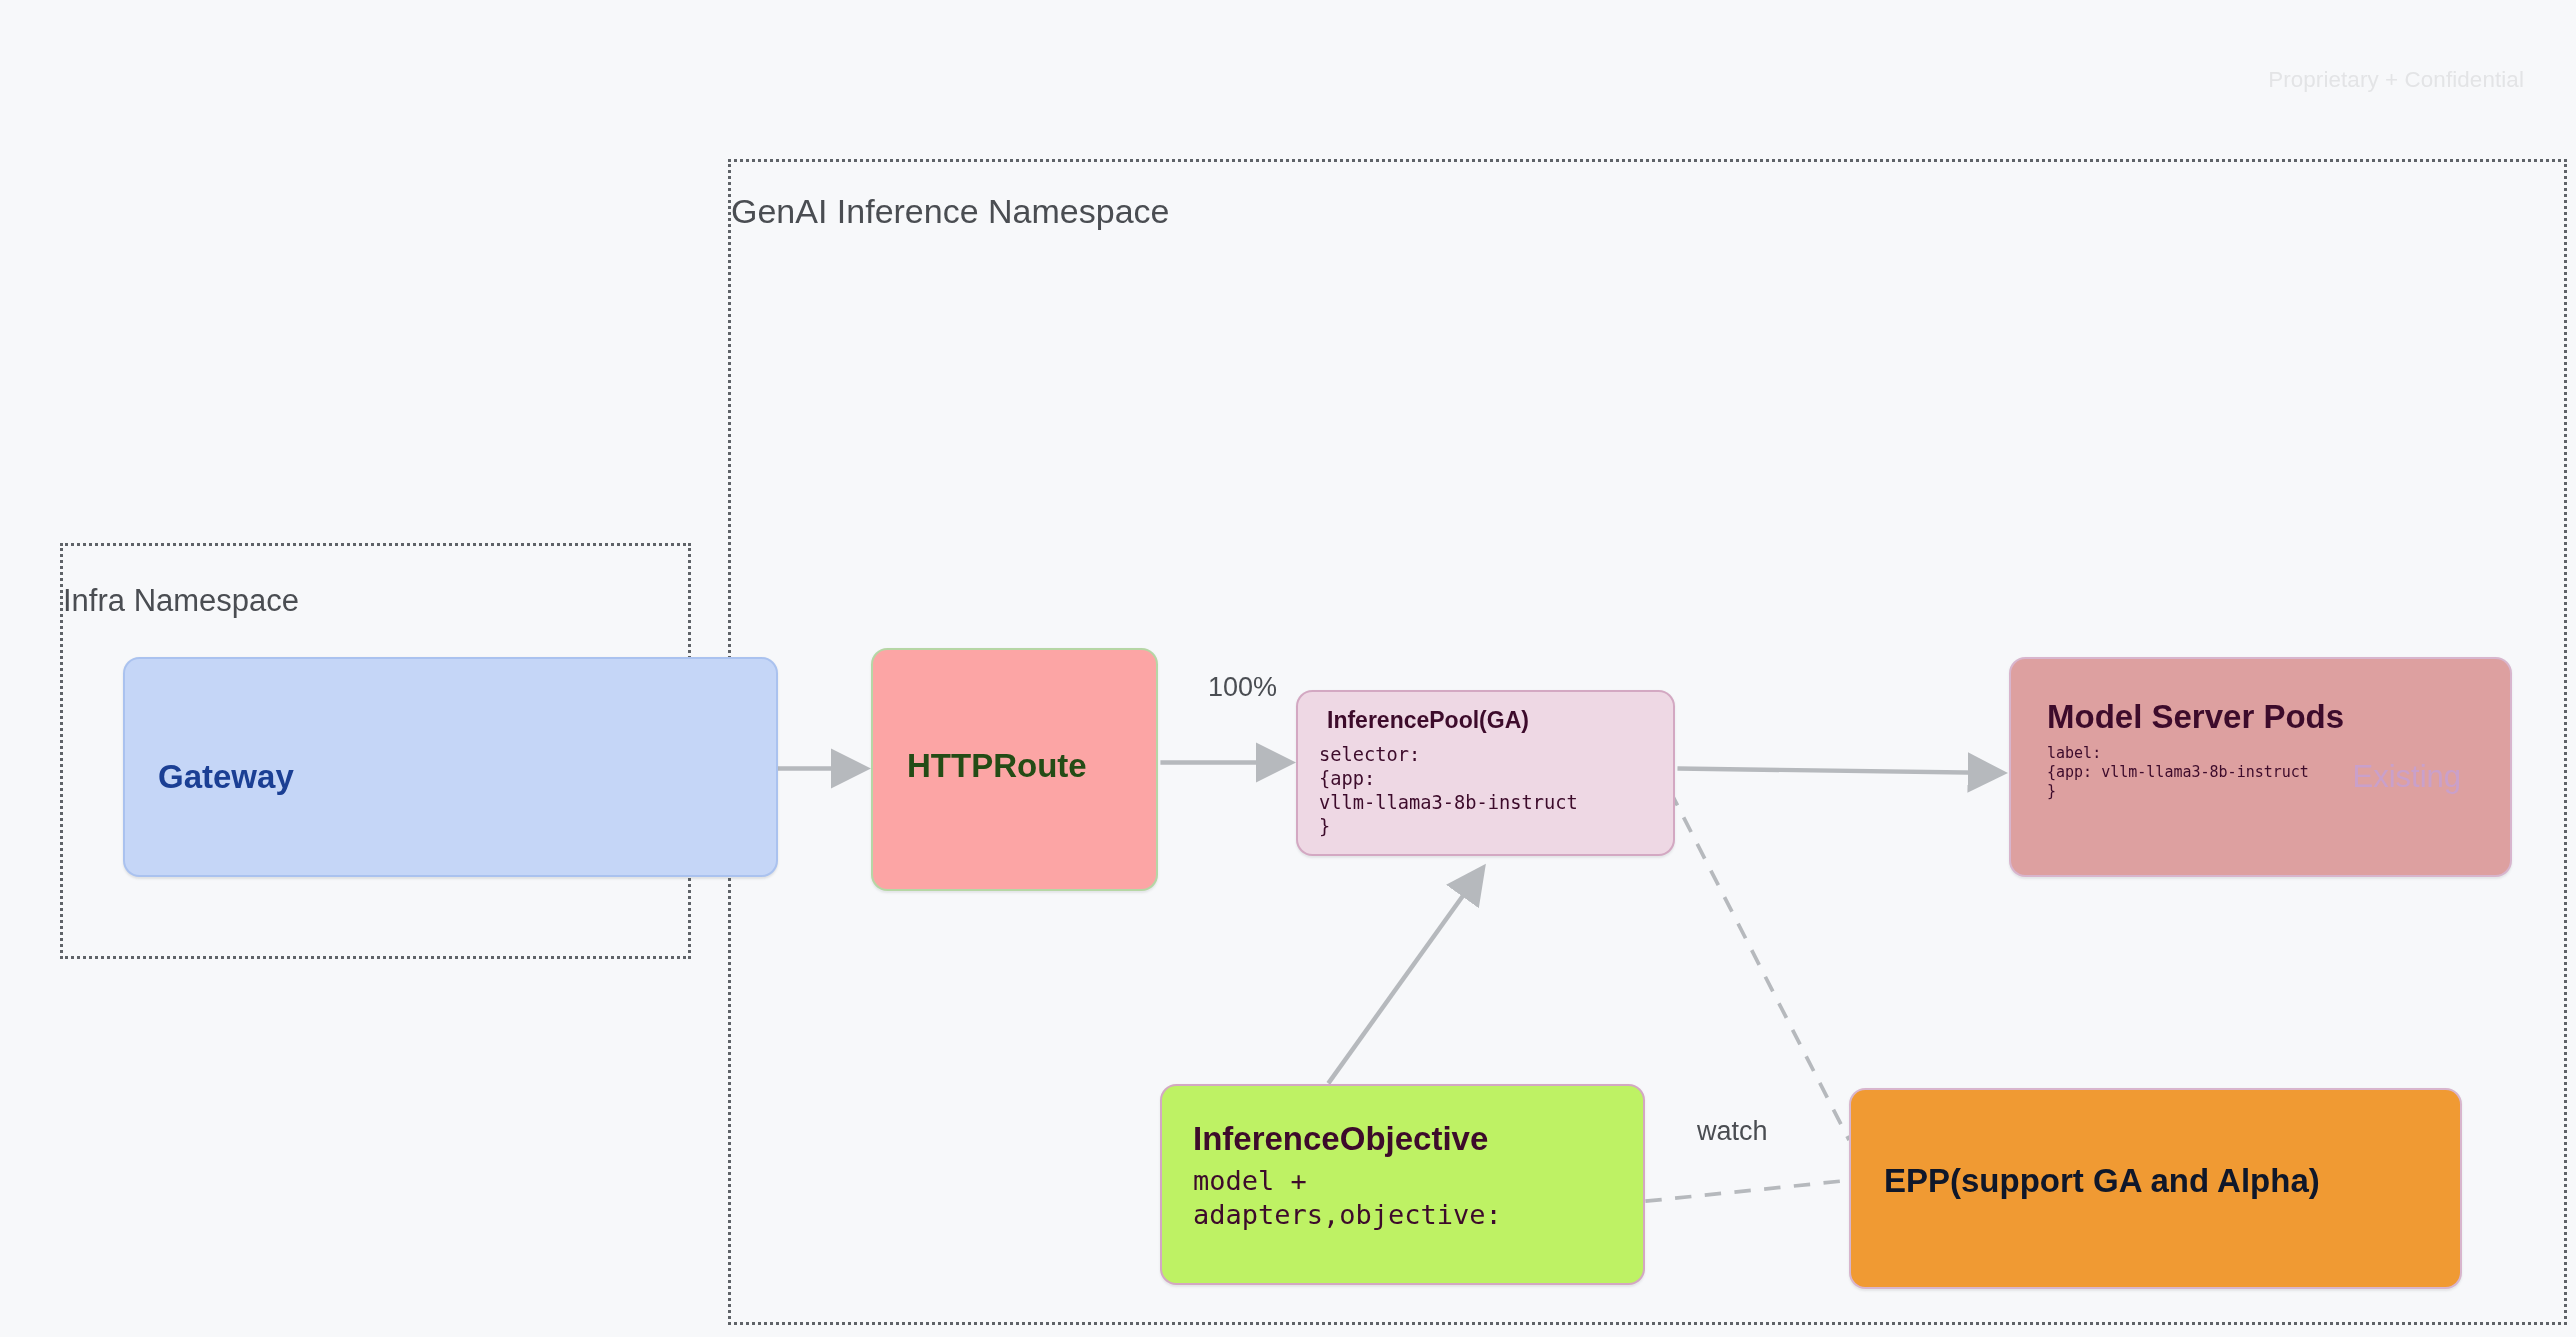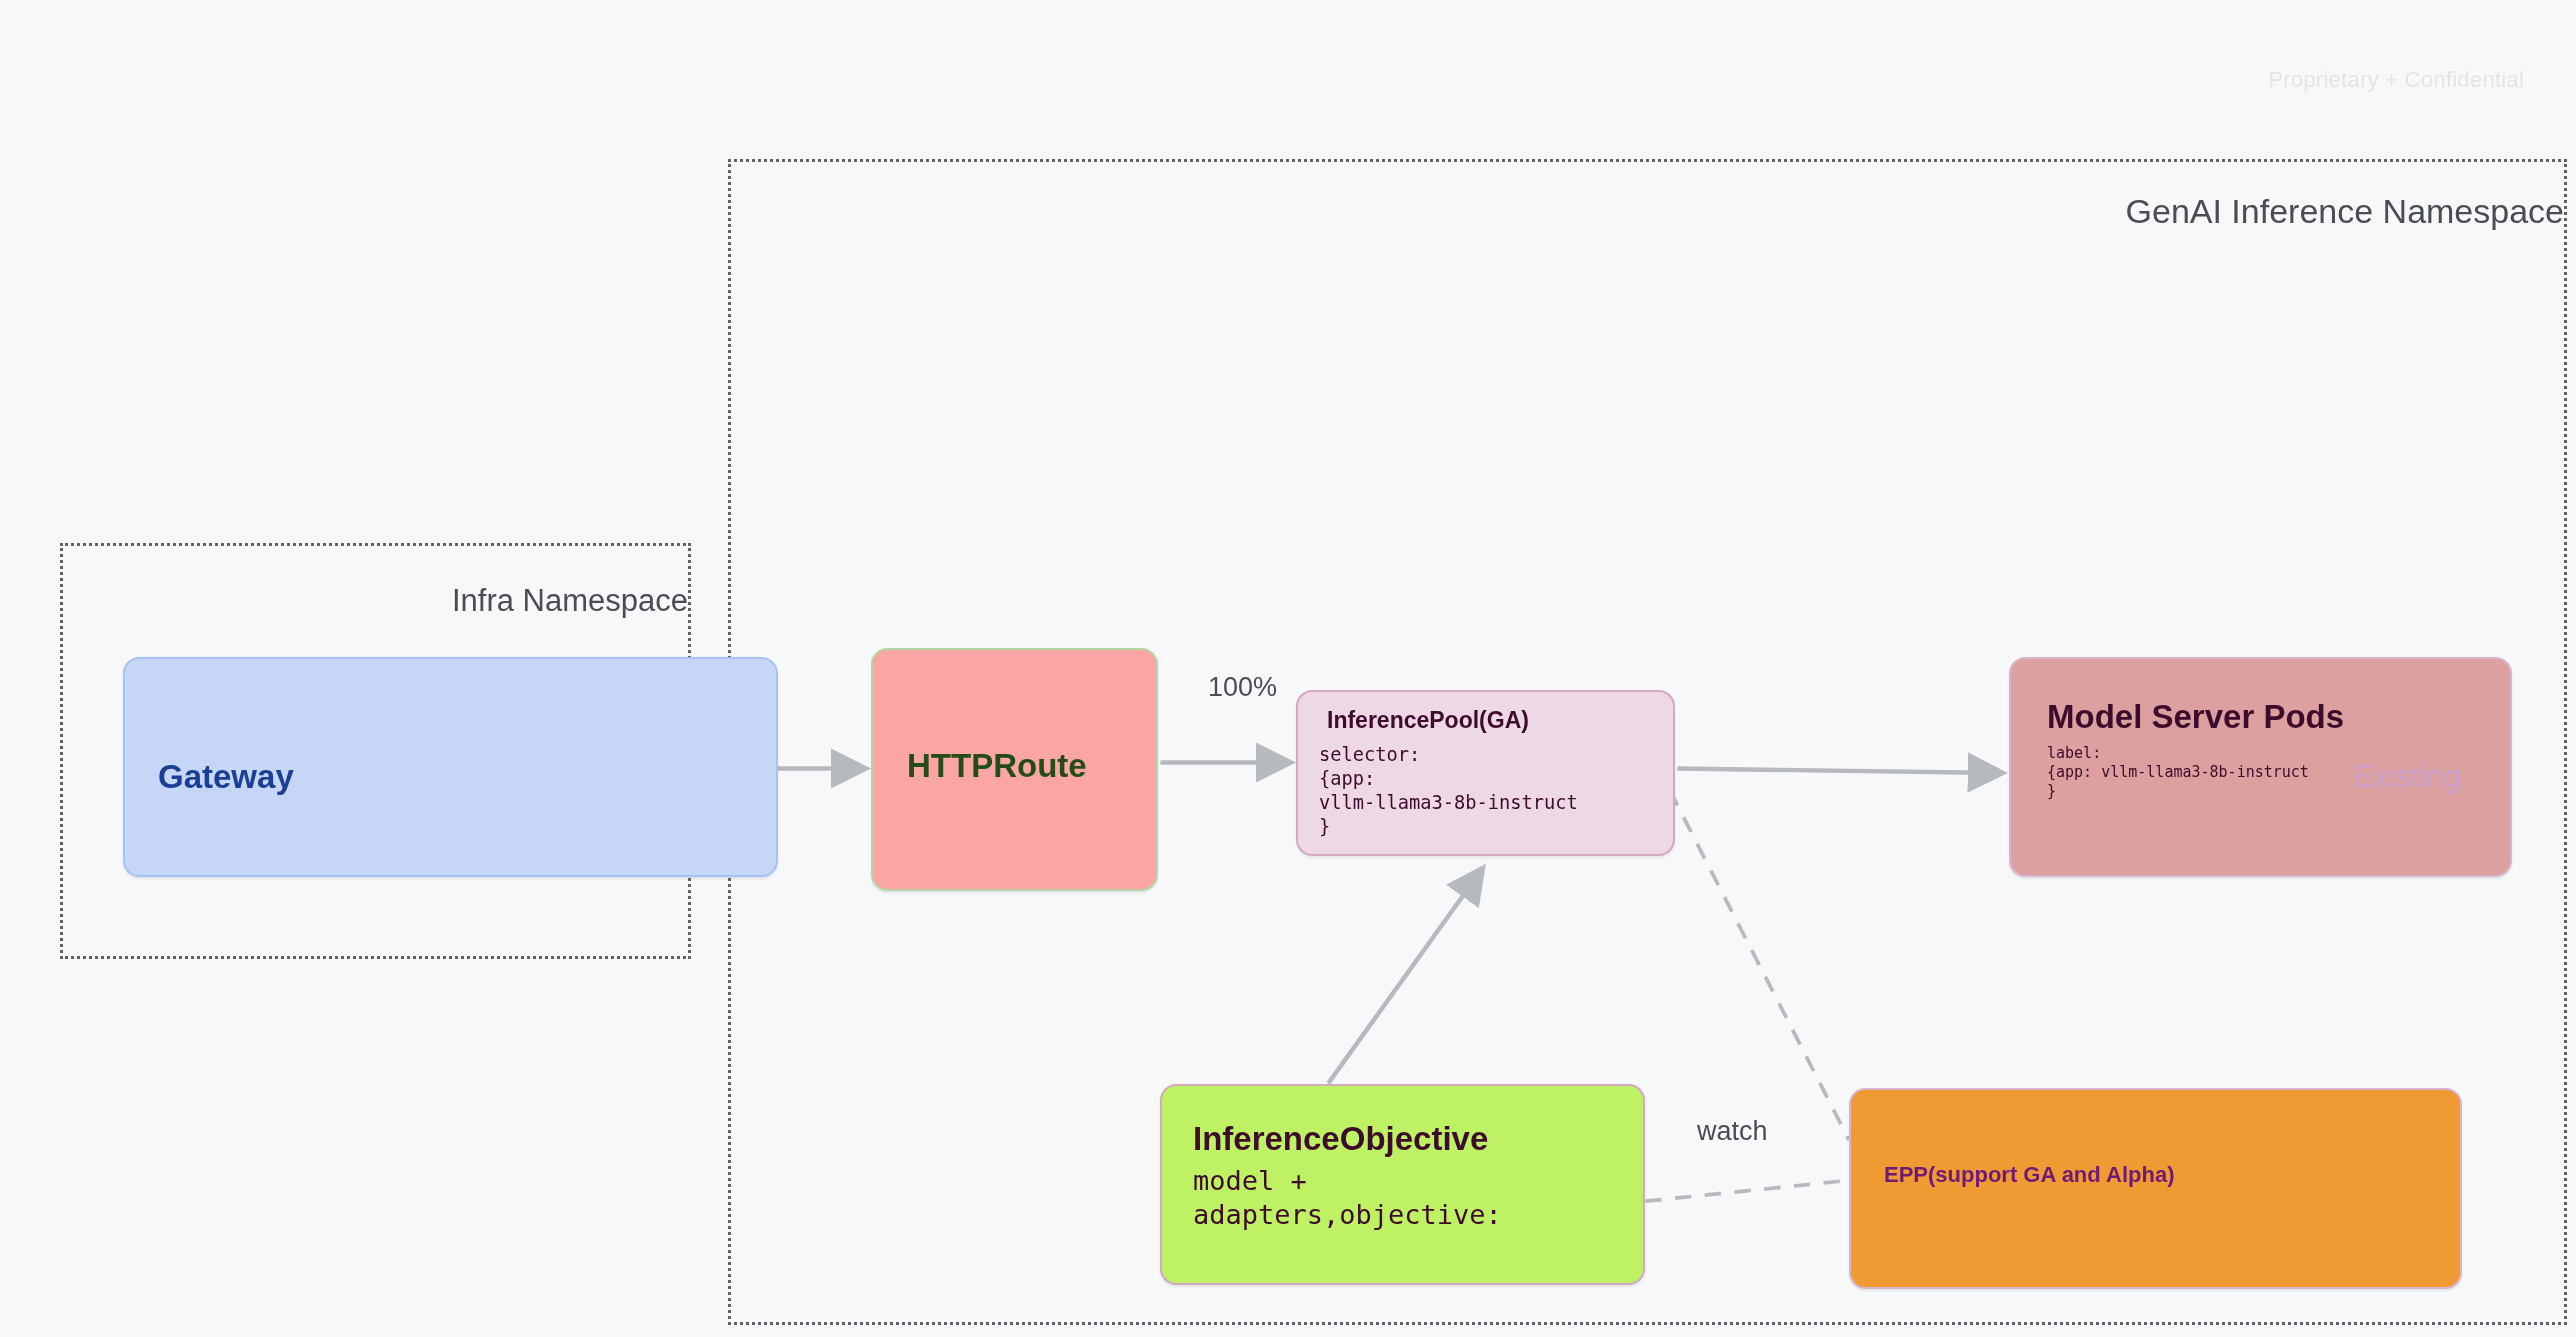--- a/index.html
+++ b/index.html
@@ -27,21 +27,21 @@
   
   .namespace {
     position: absolute;
     border: 3px dotted #5f6368;
     box-sizing: border-box;
     background: transparent;
   }
   .namespace-title {
     position: absolute;
     width: 100%;
-    text-align: right;
+    text-align: left;
     font-size: 31px;
     color: #4a4d52;
     font-weight: 400;
     white-space: nowrap;
   }
   #infra-namespace { left: 60px;  top: 543px; width: 631px;  height: 416px; }
   #infra-namespace .namespace-title { top: 37px; }
   #genai-namespace { left: 728px; top: 159px; width: 1839px; height: 1166px; }
   #genai-namespace .namespace-title { top: 30px; font-size: 34px; }
 
@@ -142,21 +142,21 @@
 
   
   #node-epp {
     left: 1849px; top: 1088px; width: 613px; height: 201px;
     background: #f09a33;
     border: 2.2px solid #d8b5cd;
     box-shadow: 0 1.5px 2.2px rgba(60,64,67,0.10);
   }
   #node-epp .node-title {
     position: absolute; left: 33px; top: 72px;
-    font-size: 22px; color: #701a75;
+    font-size: 33px; color: #0f172a;
   }
 
   
   .edge-label {
     position: absolute;
     font-size: 27px;
     color: #4a4d52;
     white-space: nowrap;
     margin-left: 16px;
   }

